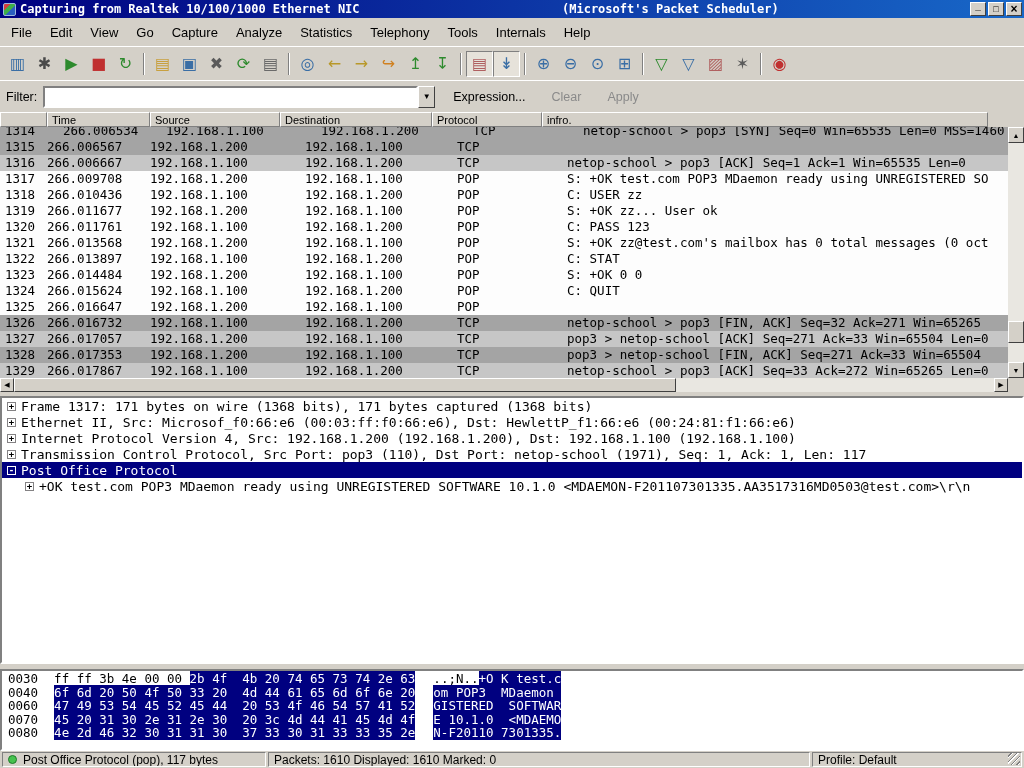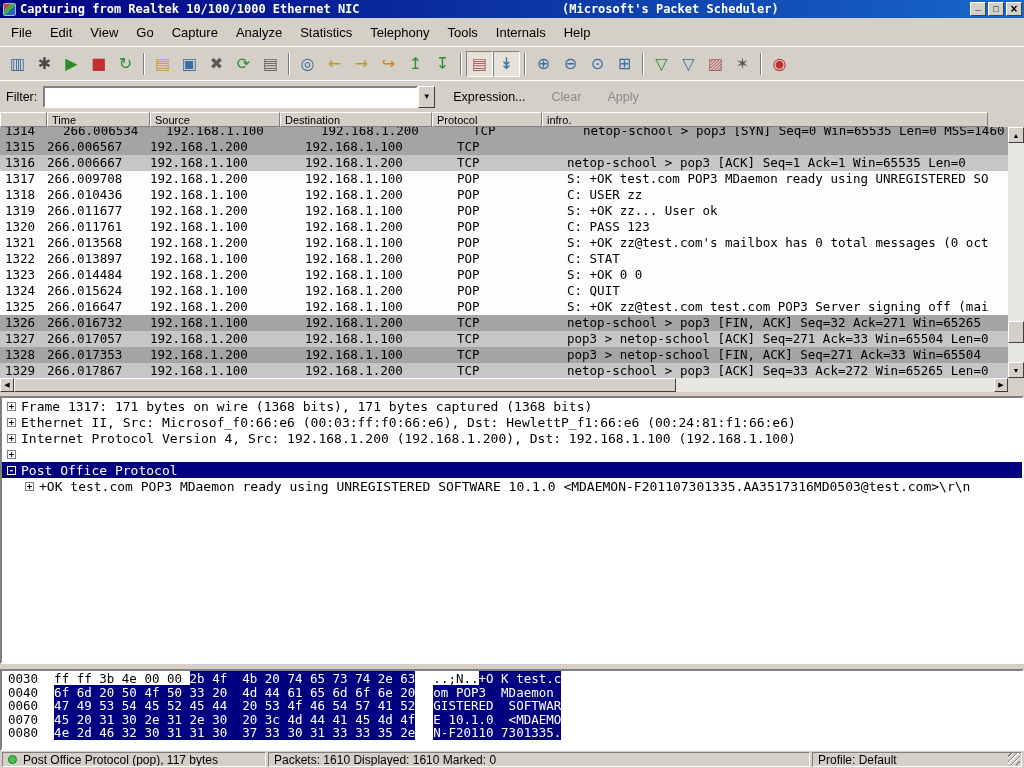--- a/index.html
+++ b/index.html
@@ -335,21 +335,20 @@
           <span class="pcell" style="width: 152px;">192.168.1.200</span>
           <span class="pcell" style="width: 110px;">POP</span>
           <span class="pcell" style="width: 446px;">C: QUIT</span>
         </div>
         <div class="prow shade-light">
           <span class="pcell" style="width: 42px;">1325</span>
           <span class="pcell" style="width: 103px;">266.016647</span>
           <span class="pcell" style="width: 155px;">192.168.1.200</span>
           <span class="pcell" style="width: 152px;">192.168.1.100</span>
           <span class="pcell" style="width: 110px;">POP</span>
-          <span class="pcell" style="width: 446px;">S: +OK zz@test.com test.com POP3 Server signing off (mai</span>
         </div>
         <div class="prow shade-dark">
           <span class="pcell" style="width: 42px;">1326</span>
           <span class="pcell" style="width: 103px;">266.016732</span>
           <span class="pcell" style="width: 155px;">192.168.1.100</span>
           <span class="pcell" style="width: 152px;">192.168.1.200</span>
           <span class="pcell" style="width: 110px;">TCP</span>
           <span class="pcell" style="width: 446px;">netop-school &gt; pop3 [FIN, ACK] Seq=32 Ack=271 Win=65265</span>
         </div>
         <div class="prow shade-mid">
@@ -408,20 +407,21 @@
       <div class="dline" style="padding-left: 2px;">
         <span class="expander">+</span>
         <span class="dtext">Ethernet II, Src: Microsof_f0:66:e6 (00:03:ff:f0:66:e6), Dst: HewlettP_f1:66:e6 (00:24:81:f1:66:e6)</span>
       </div>
       <div class="dline" style="padding-left: 2px;">
         <span class="expander">+</span>
         <span class="dtext">Internet Protocol Version 4, Src: 192.168.1.200 (192.168.1.200), Dst: 192.168.1.100 (192.168.1.100)</span>
       </div>
       <div class="dline" style="padding-left: 2px;">
         <span class="expander">+</span>
+        <span class="dtext">Transmission Control Protocol, Src Port: pop3 (110), Dst Port: netop-school (1971), Seq: 1, Ack: 1, Len: 117</span>
       </div>
       <div class="dline selected" style="padding-left: 2px;">
         <span class="expander">-</span>
         <span class="dtext">Post Office Protocol</span>
       </div>
       <div class="dline" style="padding-left: 20px;">
         <span class="expander">+</span>
         <span class="dtext">+OK test.com POP3 MDaemon ready using UNREGISTERED SOFTWARE 10.1.0 &lt;MDAEMON-F201107301335.AA3517316MD0503@test.com&gt;\r\n</span>
       </div>
     </div>

